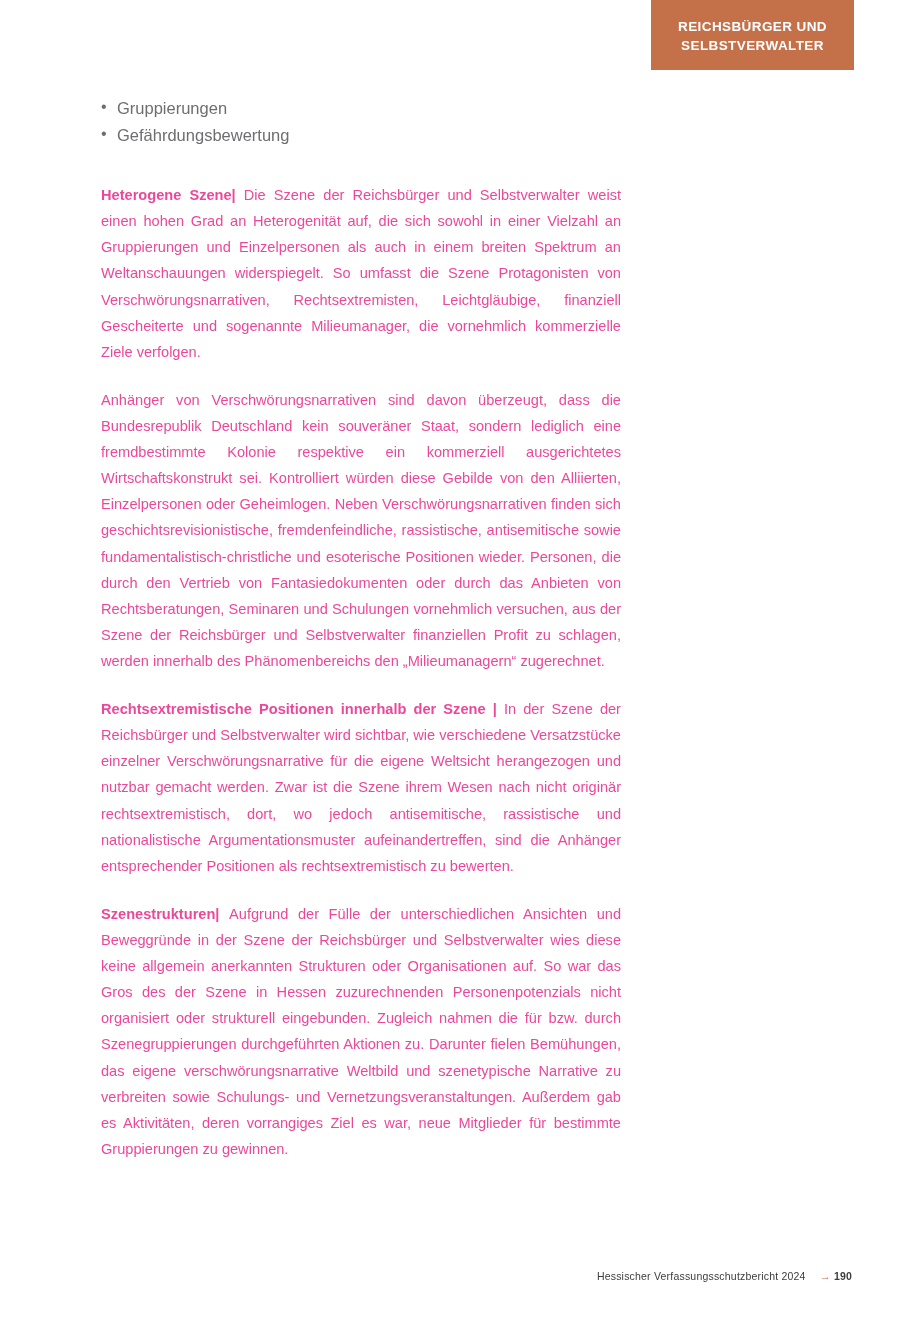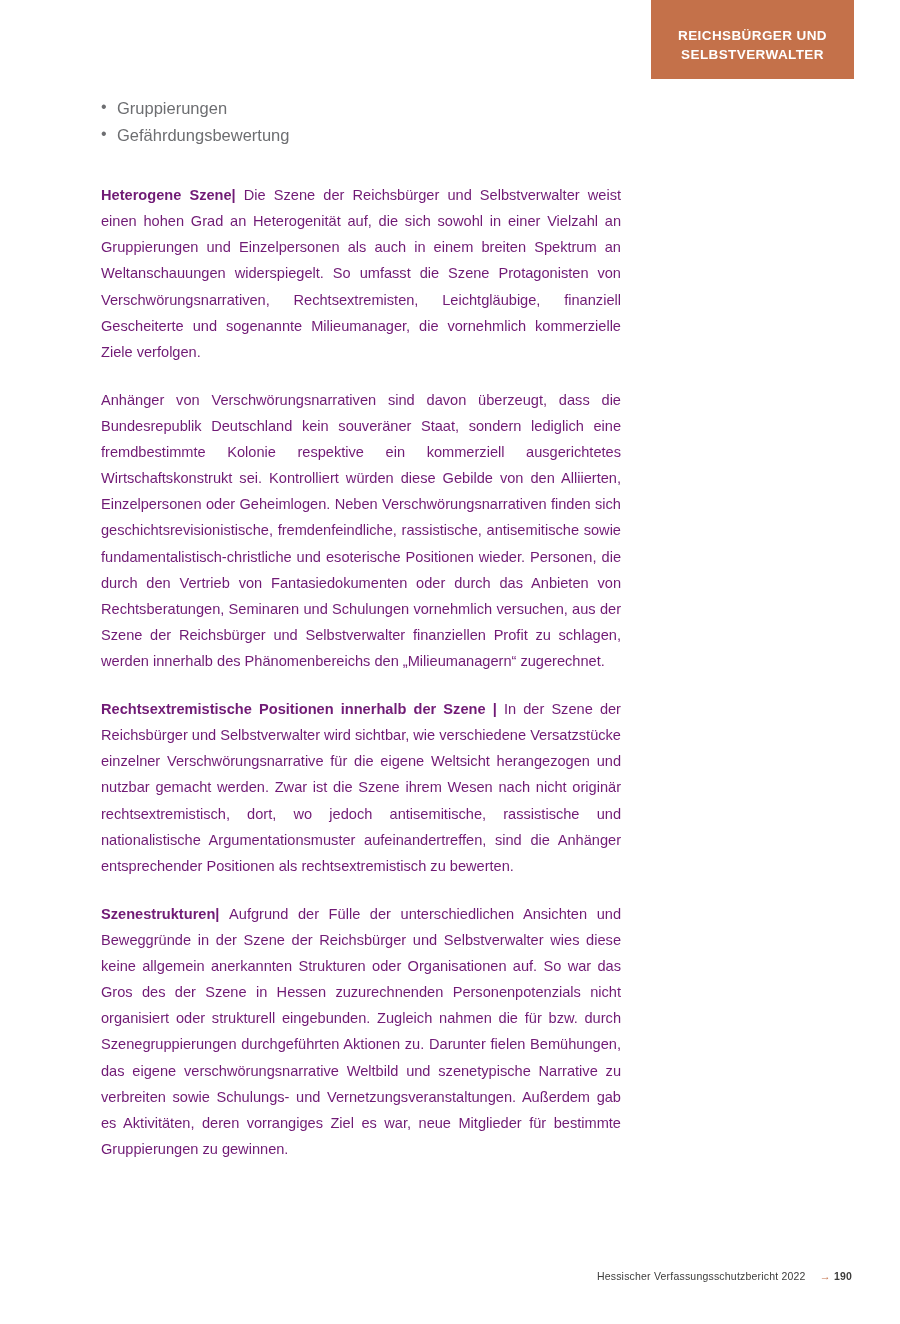--- a/index.html
+++ b/index.html
@@ -18,21 +18,21 @@
 
   
   .header-tab {
     position: absolute;
     top: 0;
     right: 46px;
     width: 203px;
     background: #c4714a;
     color: #ffffff;
     text-align: center;
-    padding: 26px 10px 15px 10px;
+    padding: 17px 10px 15px 10px;
     box-sizing: border-box;
     font-size: 13.5px;
     font-weight: bold;
     letter-spacing: 0.4px;
     line-height: 1.42;
     text-transform: uppercase;
   }
   .header-tab span { display: block; }
 
   
@@ -64,21 +64,21 @@
     top: -1px;
     color: #6d6e71;
     font-size: 16px;
   }
 
   
   p.para {
     margin: 11px 0 22px 0;
     font-size: 14.6px;
     line-height: 1.79;
-    color: #701a75;
+    color: #ec4899;
     text-align: justify;
     text-justify: inter-word;
     hyphens: manual;
   }
   p.para.last { margin-bottom: 0; }
   p.para .lead {
     font-weight: bold;
   }
   p.para .sep {
     font-weight: bold;
@@ -136,14 +136,14 @@
     <span class="lead">Rechtsextremistische Positionen innerhalb der Szene</span>&nbsp;<span class="sep">|</span>&nbsp;<span>In der Szene der Reichsbürger und Selbstverwalter wird sichtbar, wie verschiedene Versatzstücke einzelner Verschwörungsnarrative für die eigene Weltsicht herangezogen und nutzbar gemacht werden. Zwar ist die Szene ihrem Wesen nach nicht originär rechtsextremistisch, dort, wo jedoch antisemitische, rassistische und nationalistische Argumentationsmuster aufeinandertreffen, sind die Anhänger entsprechender Positionen als rechtsextremistisch zu bewerten.</span>
   </p>
 
   <p class="para last">
     <span class="lead">Szenestrukturen</span><span class="sep">|</span>&nbsp;<span>Aufgrund der Fülle der unterschiedlichen Ansichten und Beweggründe in der Szene der Reichsbürger und Selbstverwalter wies diese keine allgemein anerkannten Strukturen oder Organisationen auf. So war das Gros des der Szene in Hessen zuzurechnenden Personenpotenzials nicht organisiert oder strukturell eingebunden. Zugleich nahmen die für bzw. durch Szenegruppierungen durchgeführten Aktionen zu. Darunter fielen Bemühungen, das eigene verschwörungsnarrative Weltbild und szenetypische Narrative zu verbreiten sowie Schulungs- und Vernetzungsveranstaltungen. Außerdem gab es Aktivitäten, deren vorrangiges Ziel es war, neue Mitglieder für bestimmte Gruppierungen zu gewinnen.</span>
   </p>
 
 </div>
 
 <div class="footer">
-  <span>Hessischer Verfassungsschutzbericht 2022</span><span class="arrow">→</span><span class="pageno">190</span>
+  <span>Hessischer Verfassungsschutzbericht 2024</span><span class="arrow">→</span><span class="pageno">190</span>
 </div>
 
 </body></html>

